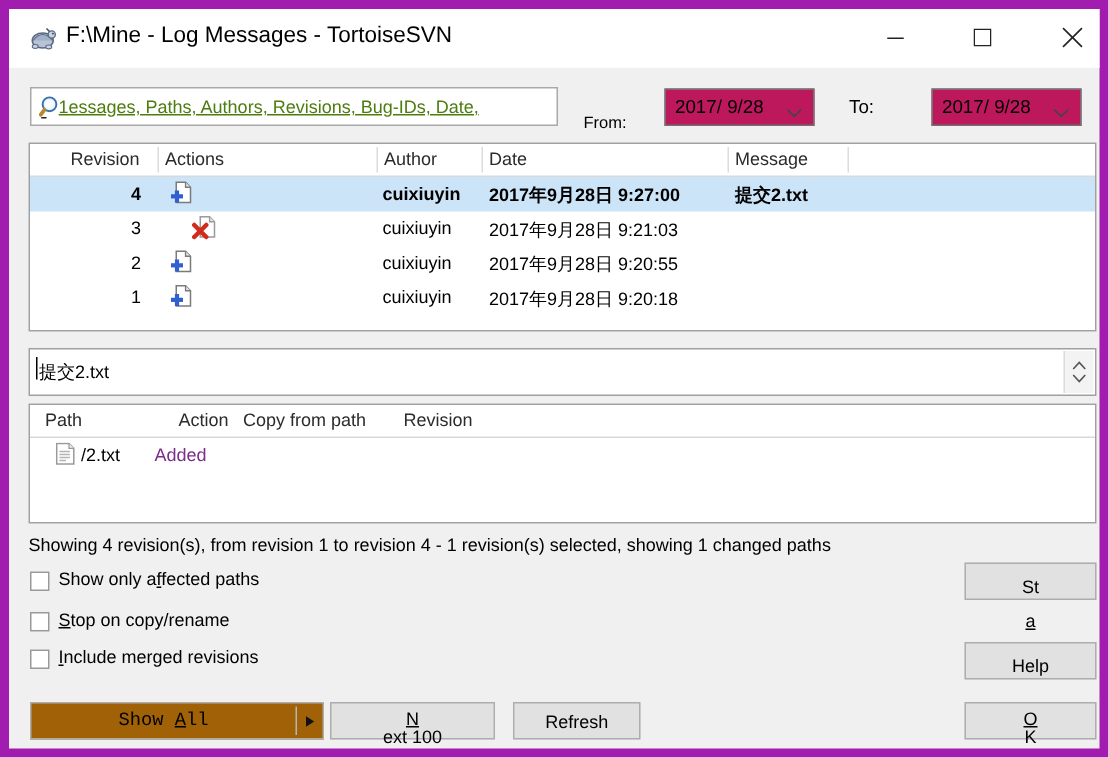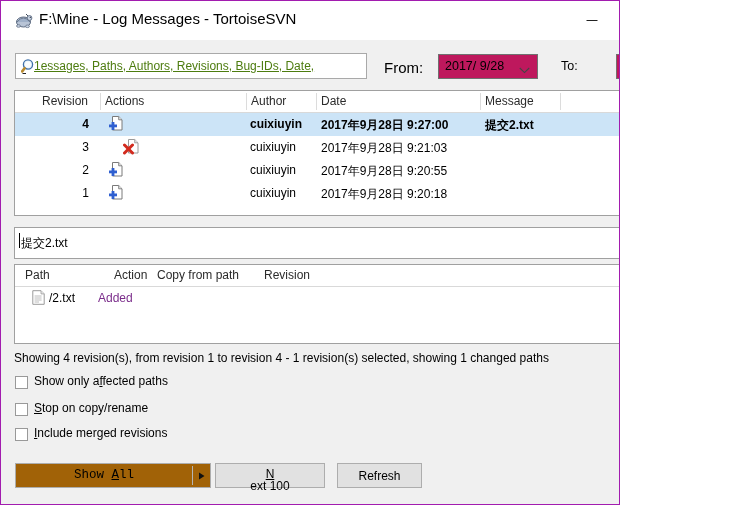--- a/index.html
+++ b/index.html
@@ -8,25 +8,25 @@
     background: #ffffff;
   }
   body {
     font-family: "Liberation Sans", sans-serif;
     font-size: 12px;
     color: #000000;
     -webkit-font-smoothing: antialiased;
   }
   #window {
     position: relative;
-    width: 620px;
+    width: 739px;
     height: 505px;
     box-sizing: border-box;
     background: #f0f0f0;
-    border: 1px solid #a21caf;
+    border: 6px solid #a21caf;
     overflow: hidden;
   }
 
   
   .titlebar {
     position: absolute;
     left: 0; top: 0;
     width: 739px;
     height: 38px;
     background: #ffffff;
@@ -79,22 +79,22 @@
     left: 18px; top: 5px;
     width: 322px;
     font-size: 12px;
     color: #4d7c0f;
     white-space: nowrap;
     overflow: hidden;
     text-decoration: underline;
   }
   .lbl-from {
     position: absolute;
-    left: 383px; top: 20px;
-    font-size: 15px;
+    left: 383px; top: 32px;
+    font-size: 11px;
     color: #000;
   }
   .lbl-to {
     position: absolute;
     left: 560px; top: 20px;
     font-size: 12.5px;
     color: #000;
   }
   .datebox {
     position: absolute;

